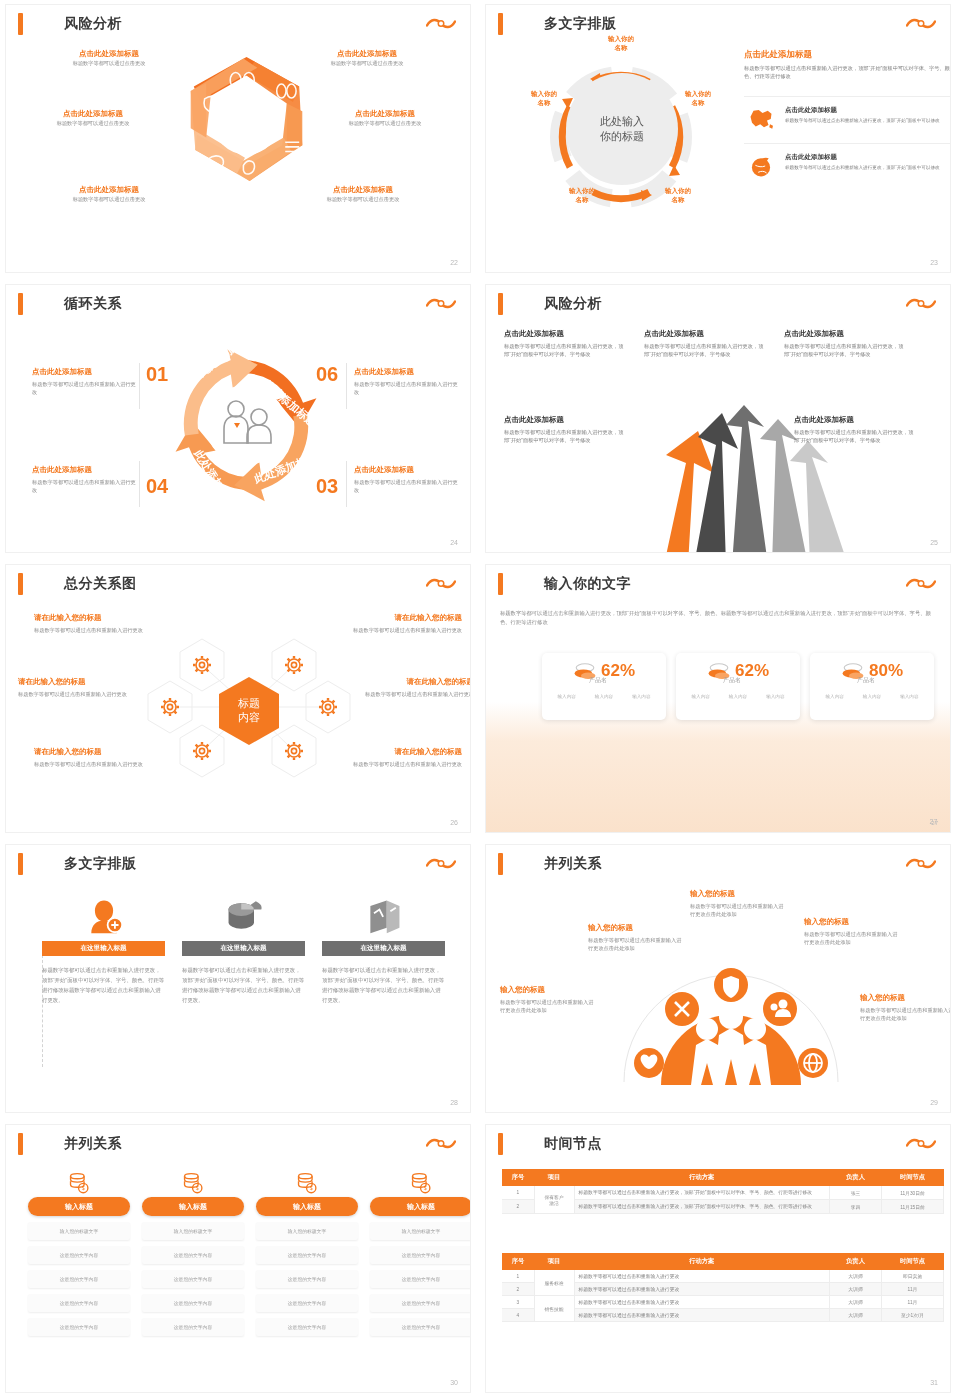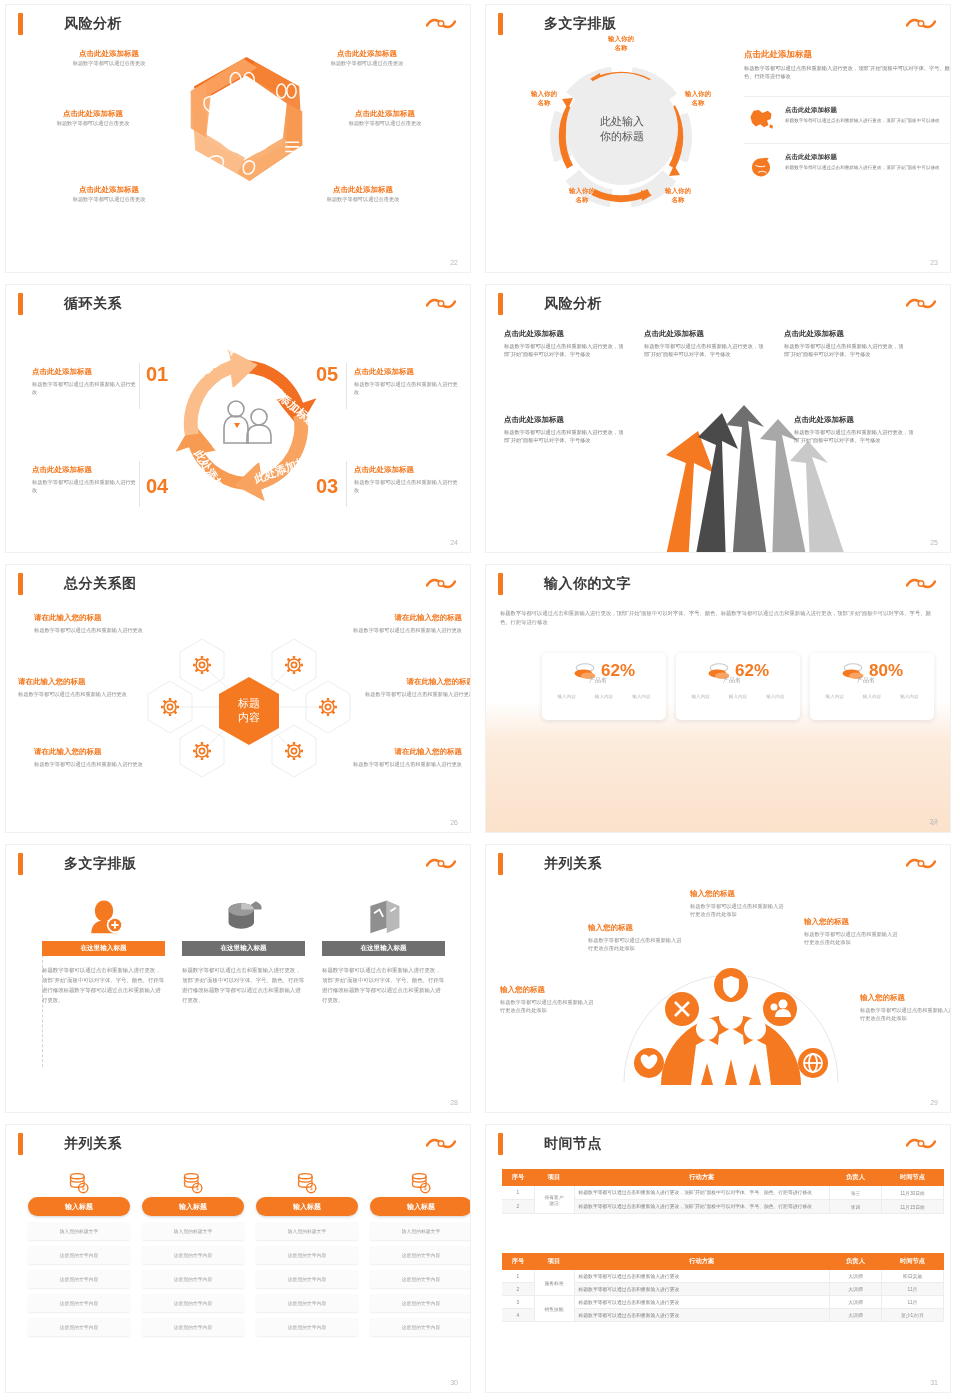--- a/index.html
+++ b/index.html
@@ -303,21 +303,21 @@
         </g>
         <path d="M-12 -2 l3 5 l3 -5 z" fill="#f47920"></path>
       </g>
       <text x="44" y="34" font-size="11" font-weight="bold" fill="#fff" transform="rotate(-38 44 34)" font-family="Liberation Sans">此处添加标题</text>
       <text x="104" y="42" font-size="11" font-weight="bold" fill="#fff" transform="rotate(40 104 42)" font-family="Liberation Sans">此处添加标题</text>
       <text x="98" y="140" font-size="11" font-weight="bold" fill="#fff" transform="rotate(-20 98 140)" font-family="Liberation Sans">此处添加标题</text>
       <text x="36" y="110" font-size="11" font-weight="bold" fill="#fff" transform="rotate(58 36 110)" font-family="Liberation Sans">此处添加标题</text>
     </svg>
 
     <div class="num" style="left:140px; top:78px;">01</div>
-    <div class="num" style="left:310px; top:78px;">05</div>
+    <div class="num" style="left:310px; top:78px;">06</div>
     <div class="num" style="left:310px; top:190px;">03</div>
     <div class="num" style="left:140px; top:190px;text-align:right;">04</div>
 
     <div class="divl" style="left:133px; top:78px; height:46px;"></div>
     <div class="divl" style="left:133px; top:176px; height:46px;"></div>
     <div class="divl" style="left:340px; top:78px; height:46px;"></div>
     <div class="divl" style="left:340px; top:176px; height:46px;"></div>
 
     <div class="side" style="left:26px; top:82px;">
       <div class="ttl-s">点击此处添加标题</div>

